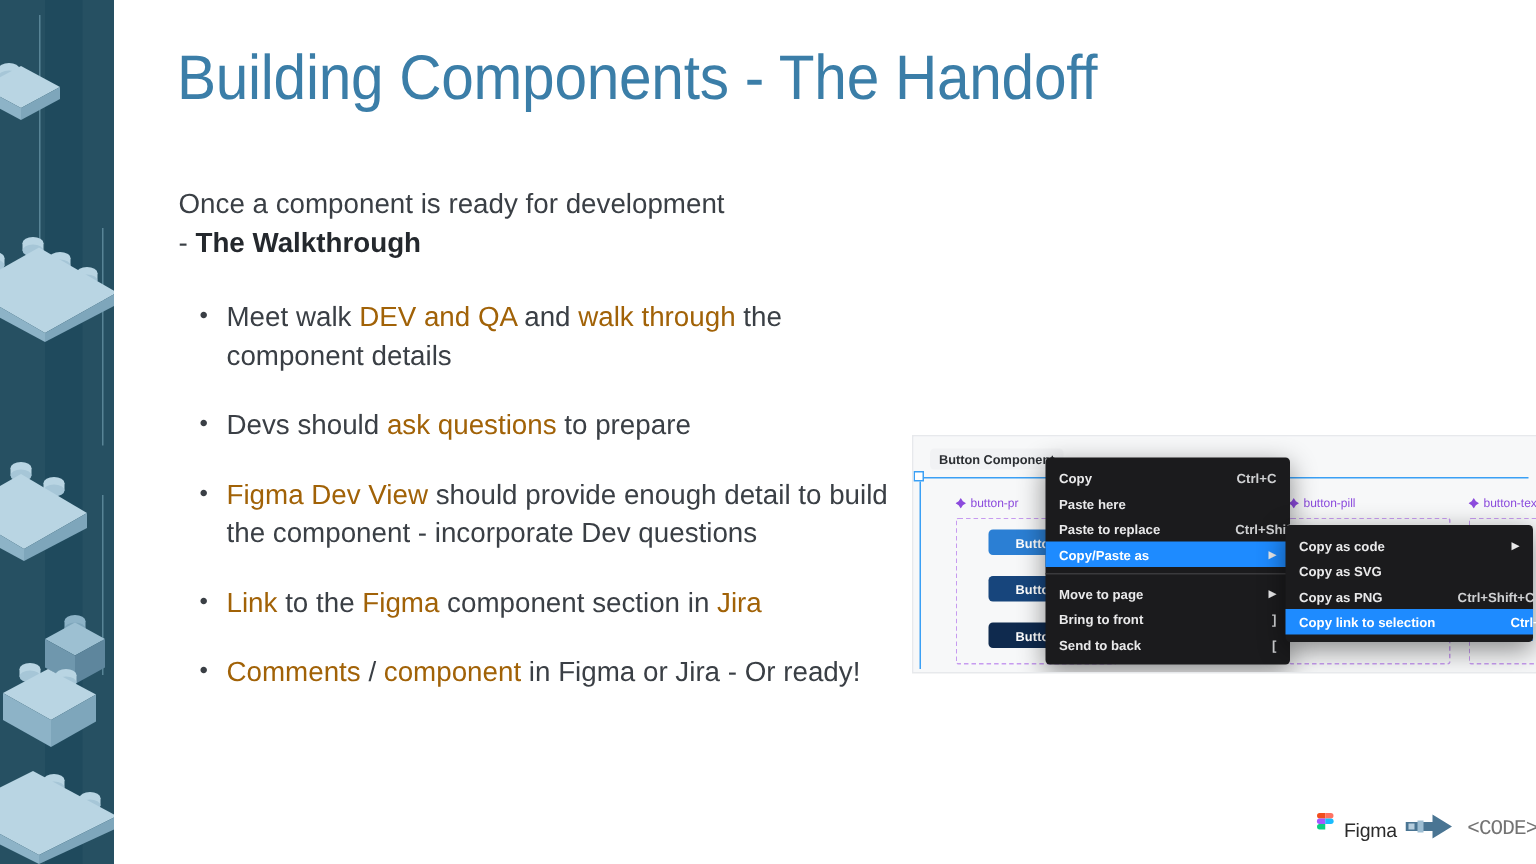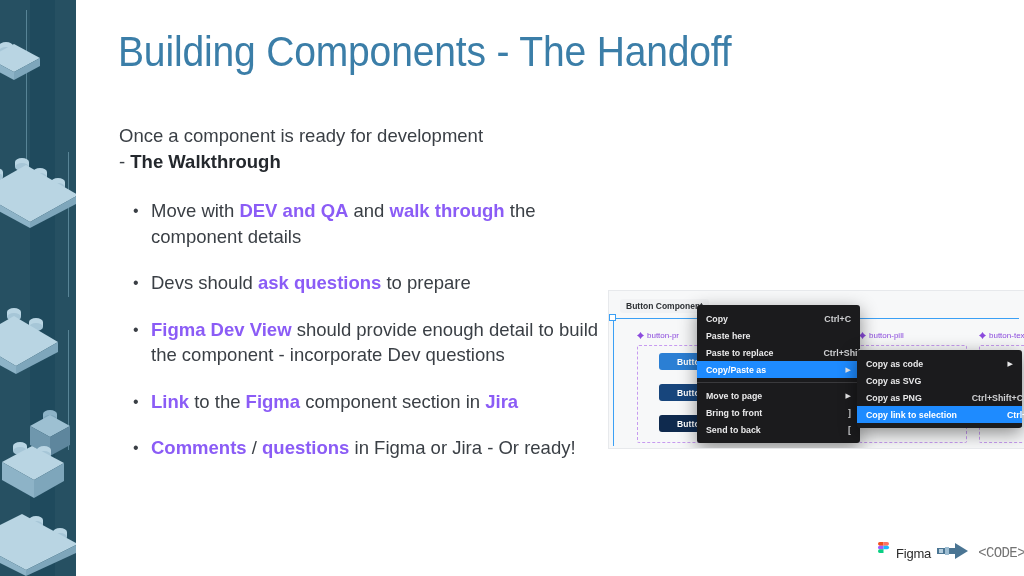--- a/index.html
+++ b/index.html
@@ -34,21 +34,21 @@
   .intro b{font-weight:700;color:#24282d;margin-top:25px;}
 
   .bullets{position:absolute;left:133px;top:198px;width:470px;}
   .bullet{display:flex;margin-bottom:21px;}
   .bullet .dot{
     flex:0 0 18px;font-size:16px;line-height:25px;color:#3a3f45;text-align:left;
   }
   .bullet .btxt{
     font-size:18.5px;line-height:25.5px;color:#3a3f45;
   }
-  .bullet .btxt b{font-weight:700;color:#8b5cf6;}
+  .bullet .btxt b{font-weight:400;color:#a16207;}
 
   
   .shot{
     position:absolute;left:609px;top:291px;width:415px;height:157px;
     background:#fbfbfc;overflow:hidden;
     box-shadow:0 0 0 1px #e7e9ec;
   }
   .shot-inner{position:absolute;inset:0;}
   .canvas-bg{position:absolute;left:0;top:0;width:415px;height:157px;background:#f7f8f9;}
   .frame-label{
@@ -237,41 +237,41 @@
   <div class="title">Building Components - The Handoff</div>
 
   <div class="intro">
     <span>Once a component is ready for development</span><br>
     <span>- </span><b>The Walkthrough</b>
   </div>
 
   <div class="bullets">
     <div class="bullet">
       <div class="dot">•</div>
-      <div class="btxt"><span>Move with </span><b>DEV and QA</b><span> and </span><b>walk through</b><span> the component details</span></div>
+      <div class="btxt"><span>Meet walk </span><b>DEV and QA</b><span> and </span><b>walk through</b><span> the component details</span></div>
     </div>
 
     <div class="bullet">
       <div class="dot">•</div>
       <div class="btxt"><span>Devs should </span><b>ask questions</b><span> to prepare</span></div>
     </div>
 
     <div class="bullet">
       <div class="dot">•</div>
       <div class="btxt"><b>Figma Dev View</b><span> should provide enough detail to build the component - incorporate Dev questions</span></div>
     </div>
 
     <div class="bullet">
       <div class="dot">•</div>
       <div class="btxt"><b>Link</b><span> to the </span><b>Figma</b><span> component section in </span><b>Jira</b></div>
     </div>
 
     <div class="bullet">
       <div class="dot">•</div>
-      <div class="btxt"><b>Comments</b><span> / </span><b>questions</b><span> in Figma or Jira - Or ready!</span></div>
+      <div class="btxt"><b>Comments</b><span> / </span><b>component</b><span> in Figma or Jira - Or ready!</span></div>
     </div>
   </div>
 
   <div class="shot">
     <div class="shot-inner">
       <div class="canvas-bg"></div>
 
       <div class="frame-label">Button Component</div>
       <div class="sel-frame"></div>
       <div class="sel-handle"></div>

